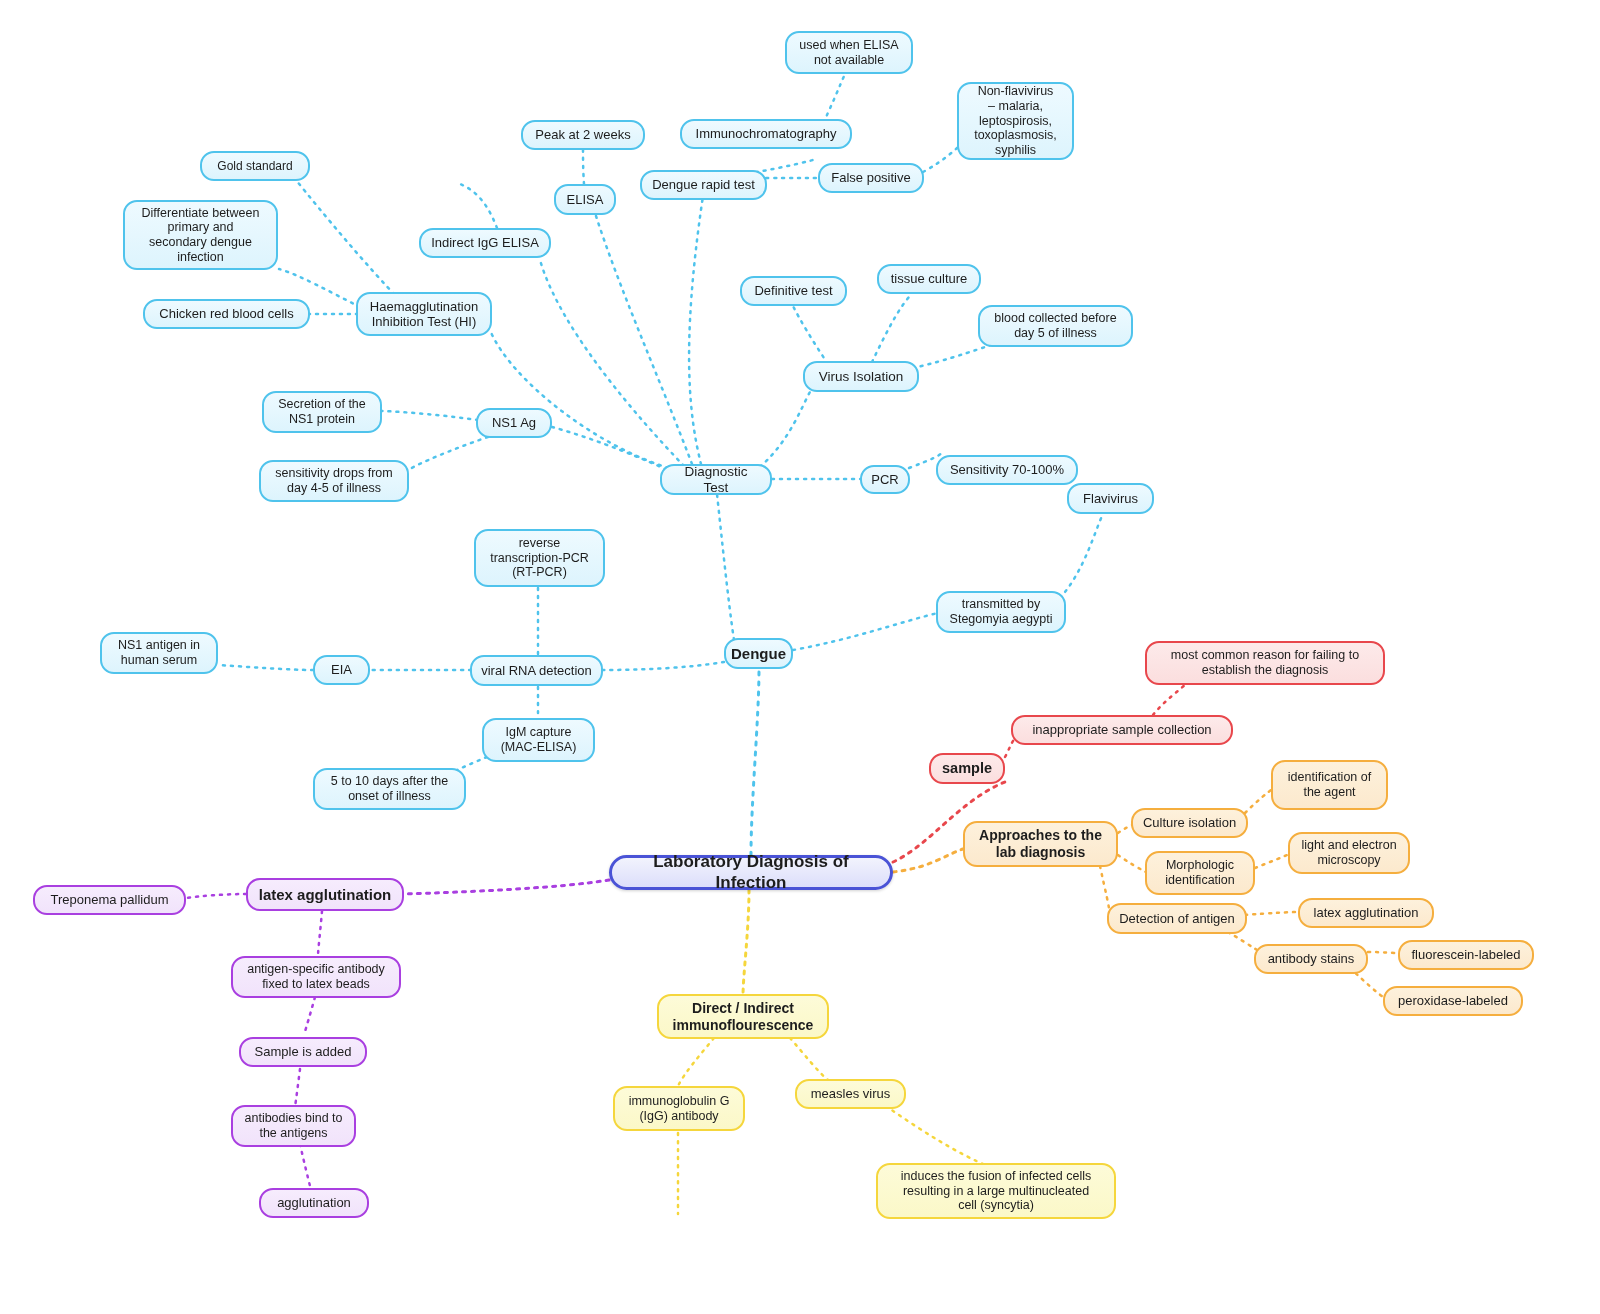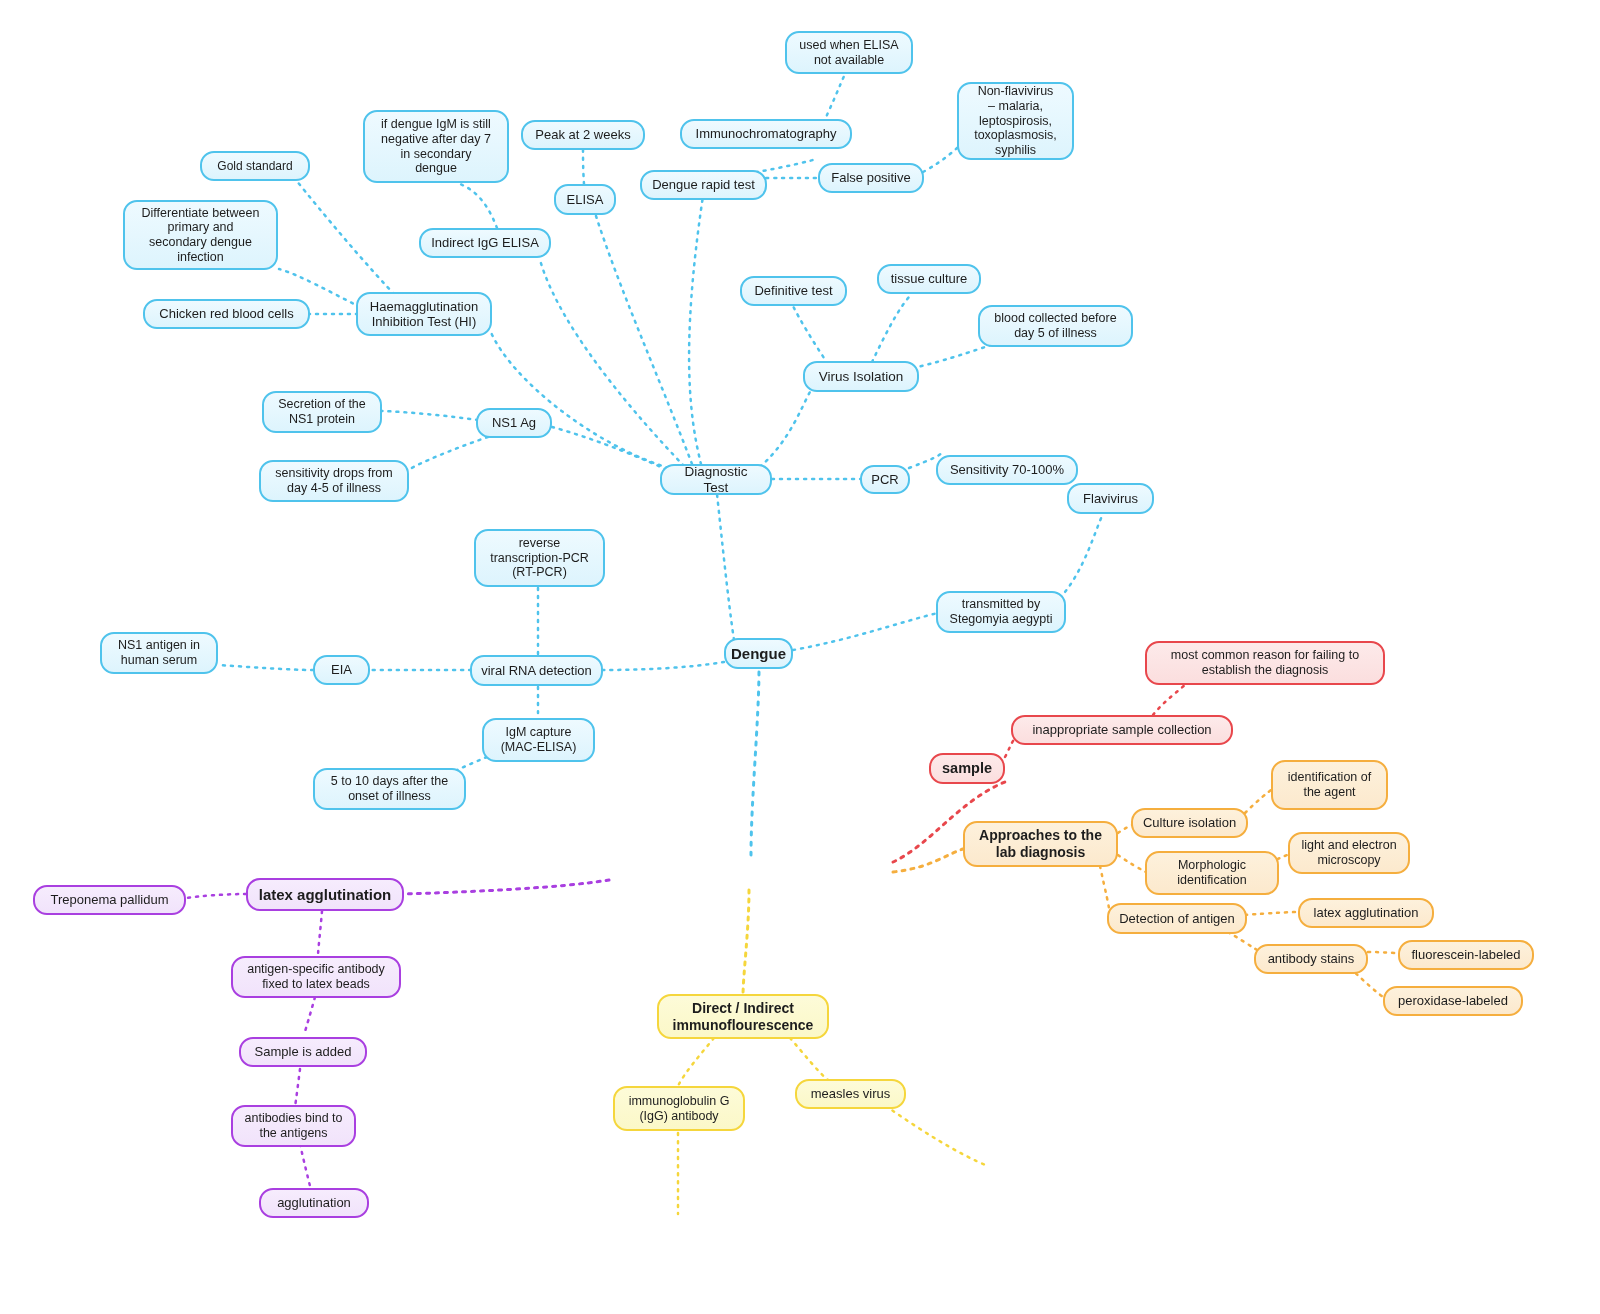--- a/index.html
+++ b/index.html
@@ -131,20 +131,21 @@
       <path d="M300,1069 C298,1085 296,1100 295,1107" stroke="#a93fe0" stroke-width="2.5" stroke-dasharray="2,6"></path>
       <path d="M300,1144 C304,1162 308,1178 310,1186" stroke="#a93fe0" stroke-width="2.5" stroke-dasharray="2,6"></path>
 
       <path d="M714,1038 C700,1055 685,1072 678,1086" stroke="#f5d63c" stroke-width="2.5" stroke-dasharray="2,6"></path>
       <path d="M790,1038 C805,1055 818,1072 828,1080" stroke="#f5d63c" stroke-width="2.5" stroke-dasharray="2,6"></path>
       <path d="M678,1133 C678,1165 678,1195 678,1214" stroke="#f5d63c" stroke-width="2.5" stroke-dasharray="2,6"></path>
       <path d="M886,1106 C920,1130 960,1155 988,1166" stroke="#f5d63c" stroke-width="2.5" stroke-dasharray="2,6"></path>
     </g>
   </svg>
 
+  <div class="node t-center bold" style="left:609px;top:855px;width:284px;height:35px;font-size:17px;">Laboratory Diagnosis of Infection</div>
 
   <div class="node t-blue bold" style="left:724px;top:638px;width:69px;height:31px;font-size:15px;">Dengue</div>
 
   <div class="node t-blue" style="left:660px;top:464px;width:112px;height:31px;font-size:13.5px;">Diagnostic Test</div>
 
   <div class="node t-blue" style="left:936px;top:591px;width:130px;height:42px;font-size:12.5px;">transmitted by
 Stegomyia aegypti</div>
 
   <div class="node t-blue" style="left:1067px;top:483px;width:87px;height:31px;font-size:13px;">Flavivirus</div>
 
@@ -175,24 +176,20 @@
 leptospirosis,
 toxoplasmosis,
 syphilis</div>
 
   <div class="node t-blue" style="left:521px;top:120px;width:124px;height:30px;font-size:13px;">Peak at 2 weeks</div>
 
   <div class="node t-blue" style="left:554px;top:184px;width:62px;height:31px;font-size:13px;">ELISA</div>
 
   <div class="node t-blue" style="left:419px;top:228px;width:132px;height:30px;font-size:13px;">Indirect IgG ELISA</div>
 
-  <div class="node t-blue" style="left:363px;top:110px;width:146px;height:73px;font-size:12.5px;">if dengue IgM is still
-negative after day 7
-in secondary
-dengue</div>
 
   <div class="node t-blue" style="left:356px;top:292px;width:136px;height:44px;font-size:13px;">Haemagglutination
 Inhibition Test (HI)</div>
 
   <div class="node t-blue" style="left:200px;top:151px;width:110px;height:30px;font-size:12px;">Gold standard</div>
 
   <div class="node t-blue" style="left:123px;top:200px;width:155px;height:70px;font-size:12.5px;">Differentiate between
 primary and
 secondary dengue
 infection</div>
@@ -232,21 +229,21 @@
 establish the diagnosis</div>
 
   <div class="node t-orange bold" style="left:963px;top:821px;width:155px;height:46px;font-size:14px;">Approaches to the
 lab diagnosis</div>
 
   <div class="node t-orange" style="left:1131px;top:808px;width:117px;height:30px;font-size:13px;">Culture isolation</div>
 
   <div class="node t-orange" style="left:1271px;top:760px;width:117px;height:50px;font-size:12.5px;">identification of
 the agent</div>
 
-  <div class="node t-orange" style="left:1145px;top:851px;width:134px;height:44px;font-size:12.5px;">Morphologic
+  <div class="node t-orange" style="left:1145px;top:851px;width:110px;height:44px;font-size:12.5px;">Morphologic
 identification</div>
 
   <div class="node t-orange" style="left:1288px;top:832px;width:122px;height:42px;font-size:12.5px;">light and electron
 microscopy</div>
 
   <div class="node t-orange" style="left:1107px;top:903px;width:140px;height:31px;font-size:13px;">Detection of antigen</div>
 
   <div class="node t-orange" style="left:1298px;top:898px;width:136px;height:30px;font-size:13px;">latex agglutination</div>
 
   <div class="node t-orange" style="left:1254px;top:944px;width:114px;height:30px;font-size:13px;">antibody stains</div>
@@ -271,14 +268,17 @@
 
   <div class="node t-yellow bold" style="left:657px;top:994px;width:172px;height:45px;font-size:14px;">Direct / Indirect
 immunoflourescence</div>
 
   <div class="node t-yellow" style="left:613px;top:1086px;width:132px;height:45px;font-size:12.5px;">immunoglobulin G
 (IgG) antibody</div>
 
 
   <div class="node t-yellow" style="left:795px;top:1079px;width:111px;height:30px;font-size:13px;">measles virus</div>
 
+  <div class="node t-yellow" style="left:876px;top:1163px;width:240px;height:56px;font-size:12.5px;">induces the fusion of infected cells
+resulting in a large multinucleated
+cell (syncytia)</div>
 
 </div>
 
 </body></html>

